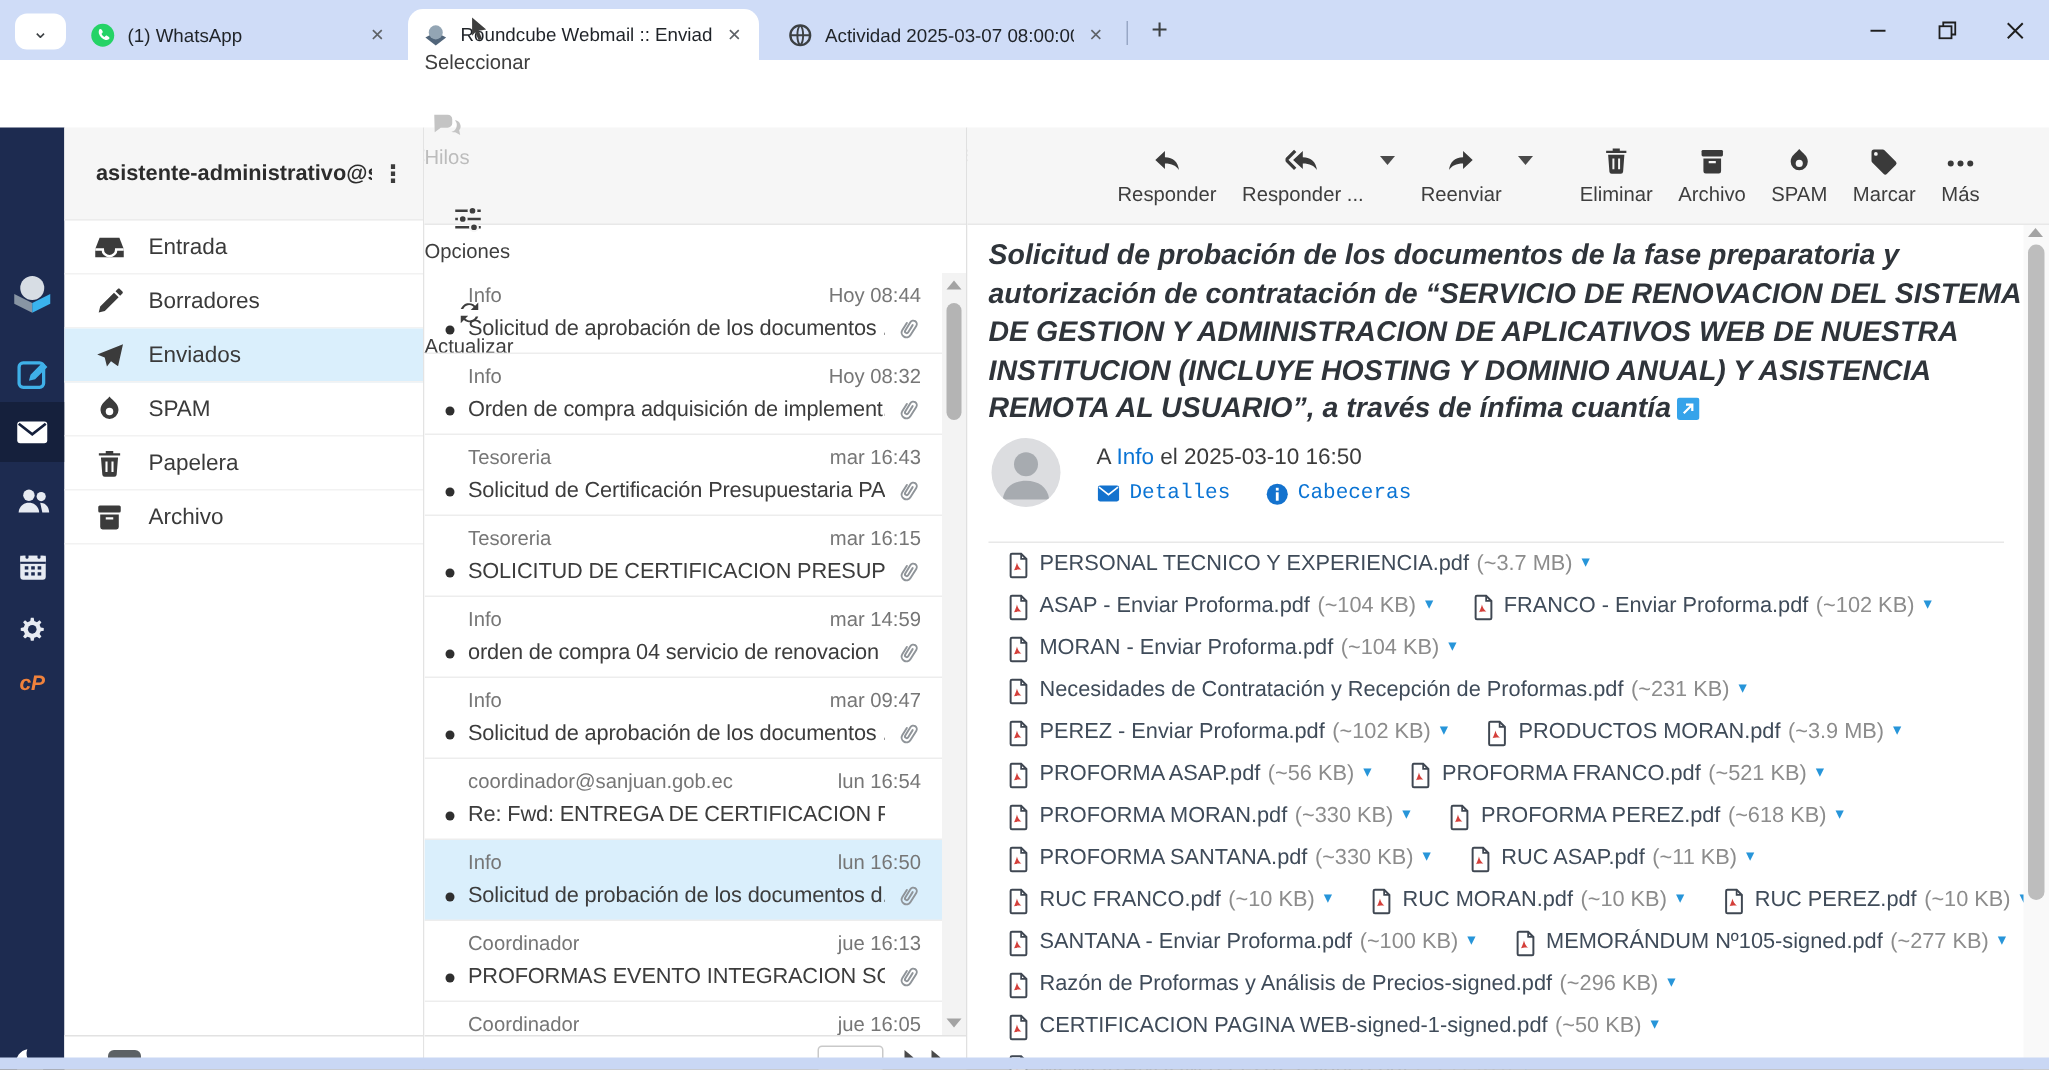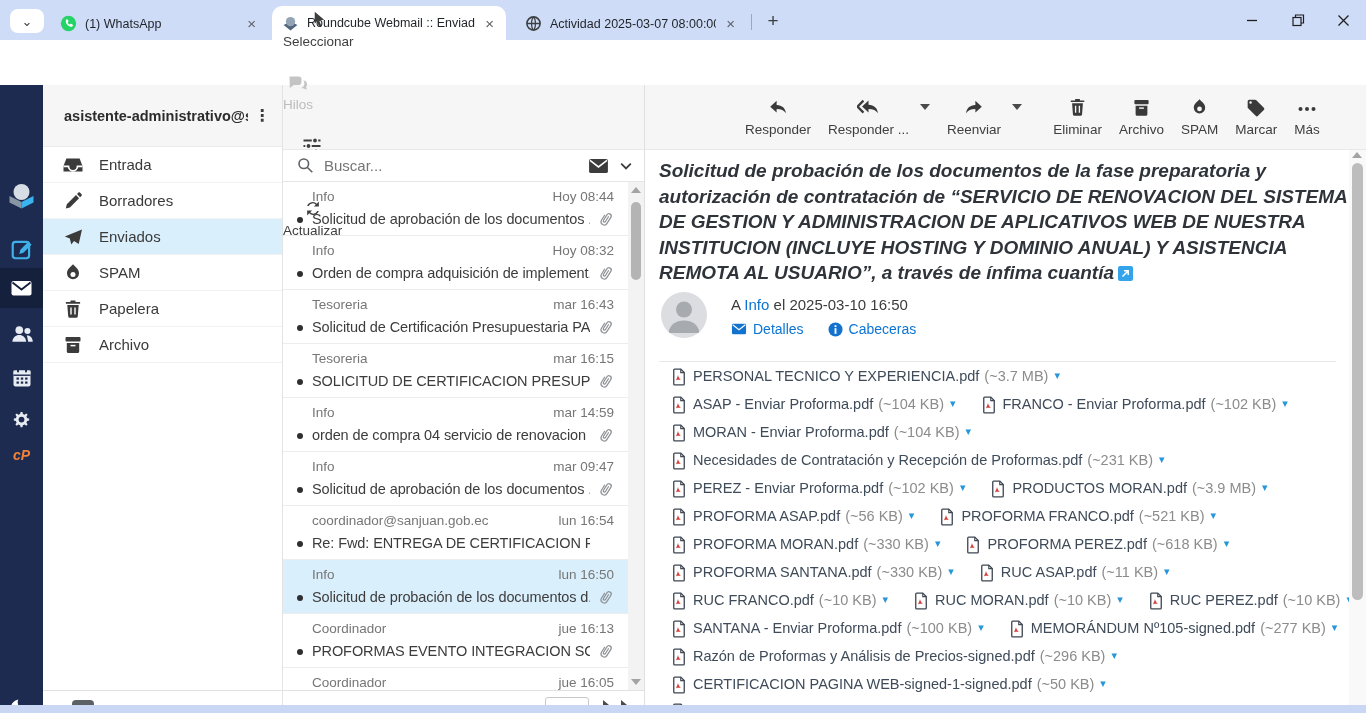--- a/index.html
+++ b/index.html
@@ -73,21 +73,21 @@
   .readerpane{position:absolute;left:645px;top:85px;right:0;bottom:0;background:#fff;}
   .rtoolbar{position:absolute;left:0;top:0;width:100%;height:65px;background:#f6f6f6;border-bottom:1px solid #e8e8e8;display:flex;align-items:flex-start;gap:17px;padding:11px 0 0 100px;}
   .rcaret{width:0;height:0;border-left:5px solid transparent;border-right:5px solid transparent;border-top:6px solid #4a4a4a;margin:8px 0 0 -6px;}
   .gap-l{margin-left:14px;}
   .subject{position:absolute;left:14px;top:73px;width:702px;font-size:19px;line-height:25.5px;font-weight:bold;color:#2f343a;font-style:italic;}
   .extlink{display:inline-block;vertical-align:-2px;margin-left:4px;}
   .senderblk{position:absolute;left:16px;top:207px;}
   .av{width:46px;height:46px;border-radius:50%;background:#dcdde0;overflow:hidden;}
   .meta1{position:absolute;left:86px;top:211px;font-size:15px;color:#3c3c3c;white-space:nowrap;}
   .meta1 .lnk{color:#0b74d4;}
-  .meta2{position:absolute;left:86px;top:236px;display:flex;gap:24px;font-size:14px;color:#0b74d4;align-items:center;}
+  .meta2{position:absolute;left:86px;top:236px;display:flex;gap:24px;font-size:14px;color:#0b74d4;align-items:center;font-family:Liberation Mono, monospace;}
   .meta2 .mitem{display:flex;align-items:center;gap:6px;}
   .attsep{position:absolute;left:14px;top:276px;right:30px;border-top:1px solid #e8e8e8;}
   .atts{position:absolute;left:27px;top:282px;width:695px;bottom:0;overflow:hidden;display:flex;flex-wrap:wrap;column-gap:26px;row-gap:9px;align-content:flex-start;line-height:19px;}
   .chip{display:inline-flex;align-items:center;white-space:nowrap;font-size:14.5px;height:19px;}
   .chip svg{margin-right:7px;flex:0 0 auto;}
   .aname{color:#3f4b59;}
   .asize{color:#8c8c8c;margin-left:5px;}
   .acaret{color:#2795d9;font-size:11px;margin-left:6px;transform:translateY(-1px);}
   .partialchip{position:absolute;left:672px;top:703px;z-index:5;}
   .rscroll{position:absolute;right:0;top:65px;width:17px;bottom:0;background:#f9f9f9;}
@@ -339,34 +339,20 @@
         <span class="ticon">
             <svg width="20" height="21" viewBox="0 0 24 24">
               <path d="M5 9a7 7 0 0 1 11.5-2.7L19 3.7v6h-6l2.3-2.3A5 5 0 0 0 7 9z" fill="#3e3e3e"></path>
               <path d="M19 15a7 7 0 0 1-11.5 2.7L5 20.3v-6h6l-2.3 2.3A5 5 0 0 0 17 15z" fill="#3e3e3e"></path>
             </svg>
           </span>
         <span>Actualizar</span>
       </div>
     </div>
 
-    <div class="searchrow">
-      <svg width="17" height="17" viewBox="0 0 20 20">
-          <circle cx="8" cy="8" r="5.6" fill="none" stroke="#5f6368" stroke-width="1.9"></circle>
-          <path d="M12.3 12.3 18 18" stroke="#5f6368" stroke-width="1.9"></path>
-        </svg>
-      <span class="stext">Buscar...</span>
-      <svg width="21" height="16" viewBox="0 0 22 17">
-          <rect x="1" y="1" width="20" height="15" rx="2" fill="#3c3c3c"></rect>
-          <path d="M2 2.5 11 9.5 20 2.5" stroke="#fff" stroke-width="1.6" fill="none"></path>
-        </svg>
-      <svg width="16" height="16" viewBox="0 0 20 20" style="margin-left:9px;">
-          <path d="M4 7l6 6 6-6" fill="none" stroke="#3c3c3c" stroke-width="2.2"></path>
-        </svg>
-    </div>
 
     <div class="msgs">
 
         <div class="mrow">
           <div class="mtop">
             <span class="msender">Info</span>
             <span class="mdate">Hoy 08:44</span>
           </div>
           <span class="dot"></span>
           <div class="msub">Solicitud de aprobación de los documentos ...</div>

